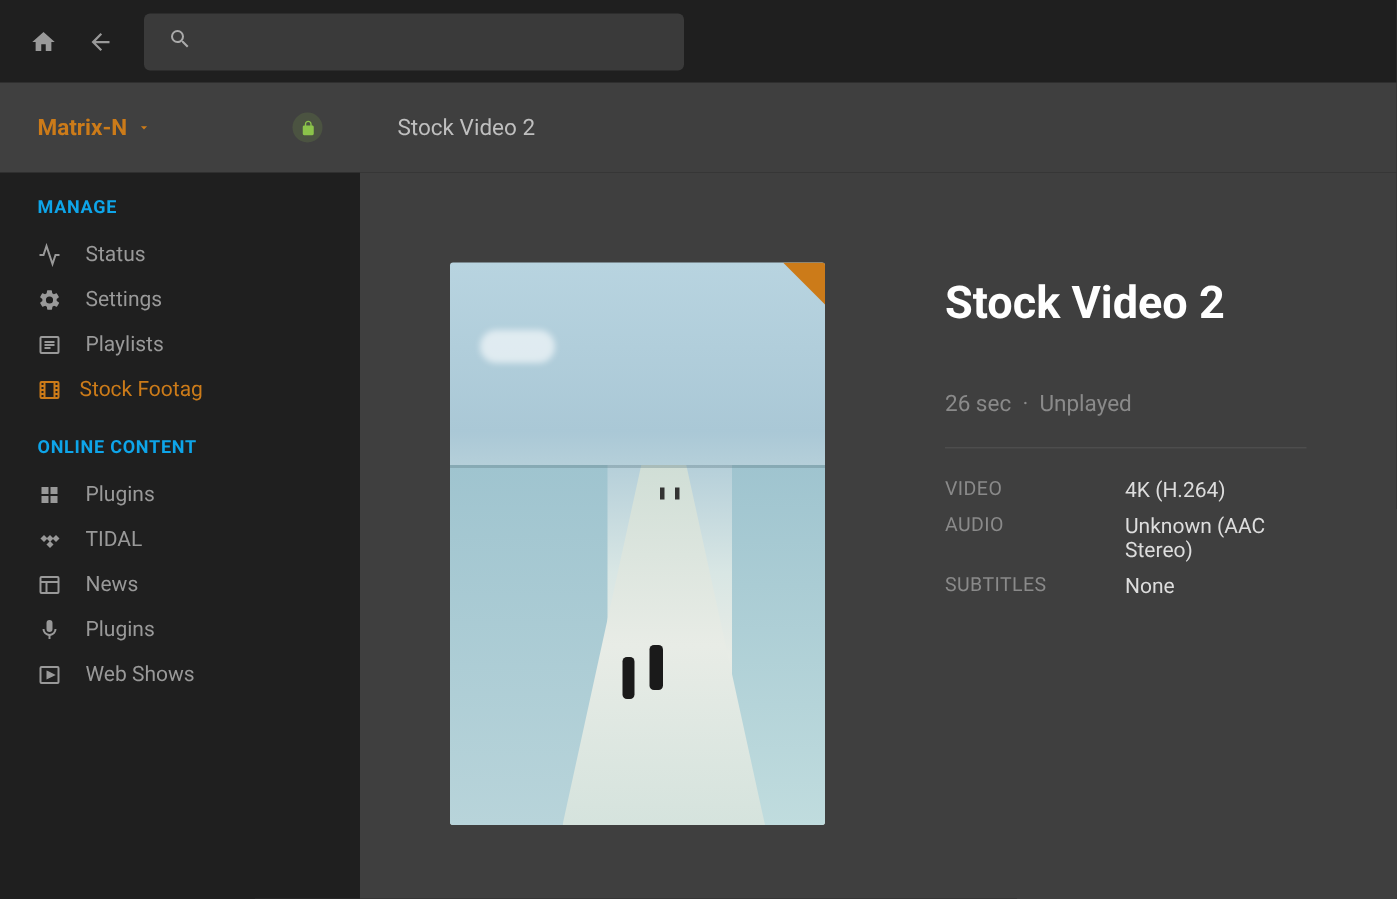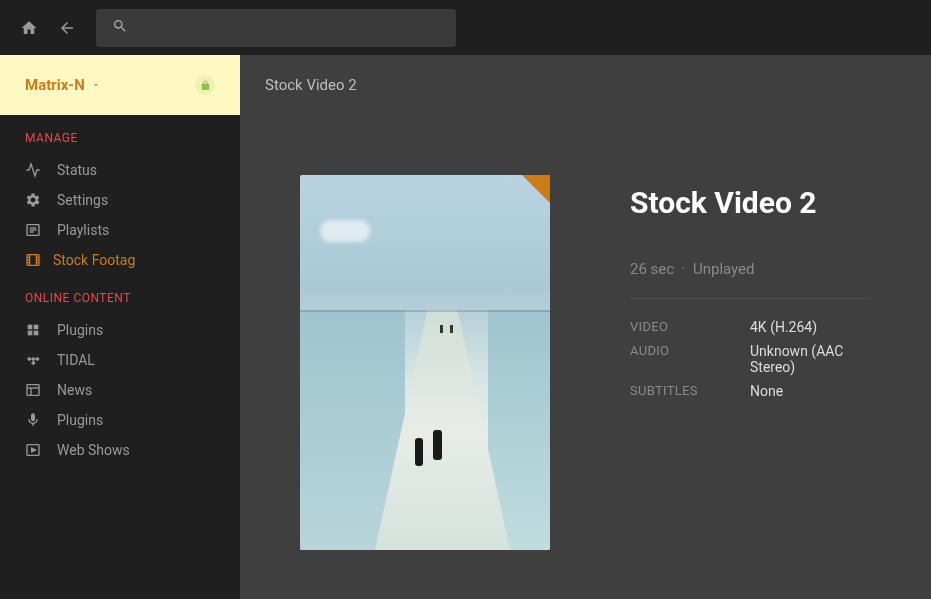--- a/index.html
+++ b/index.html
@@ -48,44 +48,44 @@
       width: 240px;
       height: calc(599px - 55px);
       background: #1f1f1f;
     }
     .sidebar-header {
       height: 60px;
       display: flex;
       align-items: center;
       justify-content: space-between;
       padding: 0 25px;
-      background: #fef9c3;
+      background: #404040;
     }
     .server-name {
       color: #cc7b19;
       font-weight: 700;
       font-size: 15px;
       display: flex;
       align-items: center;
       gap: 6px;
     }
     .lock-icon {
       color: #8bc34a;
       background: rgba(139,195,74,0.15);
       border-radius: 50%;
       width: 20px;
       height: 20px;
       display: flex;
       align-items: center;
       justify-content: center;
     }
     .section-heading {
-      color: #ef4444;
+      color: #0ea5e9;
       font-size: 12px;
-      font-weight: 400;
+      font-weight: 700;
       letter-spacing: 0.5px;
       padding: 16px 25px 10px;
     }
     .sidebar-item {
       display: flex;
       align-items: center;
       gap: 16px;
       padding: 7px 25px;
       color: #999;
       font-size: 14px;

